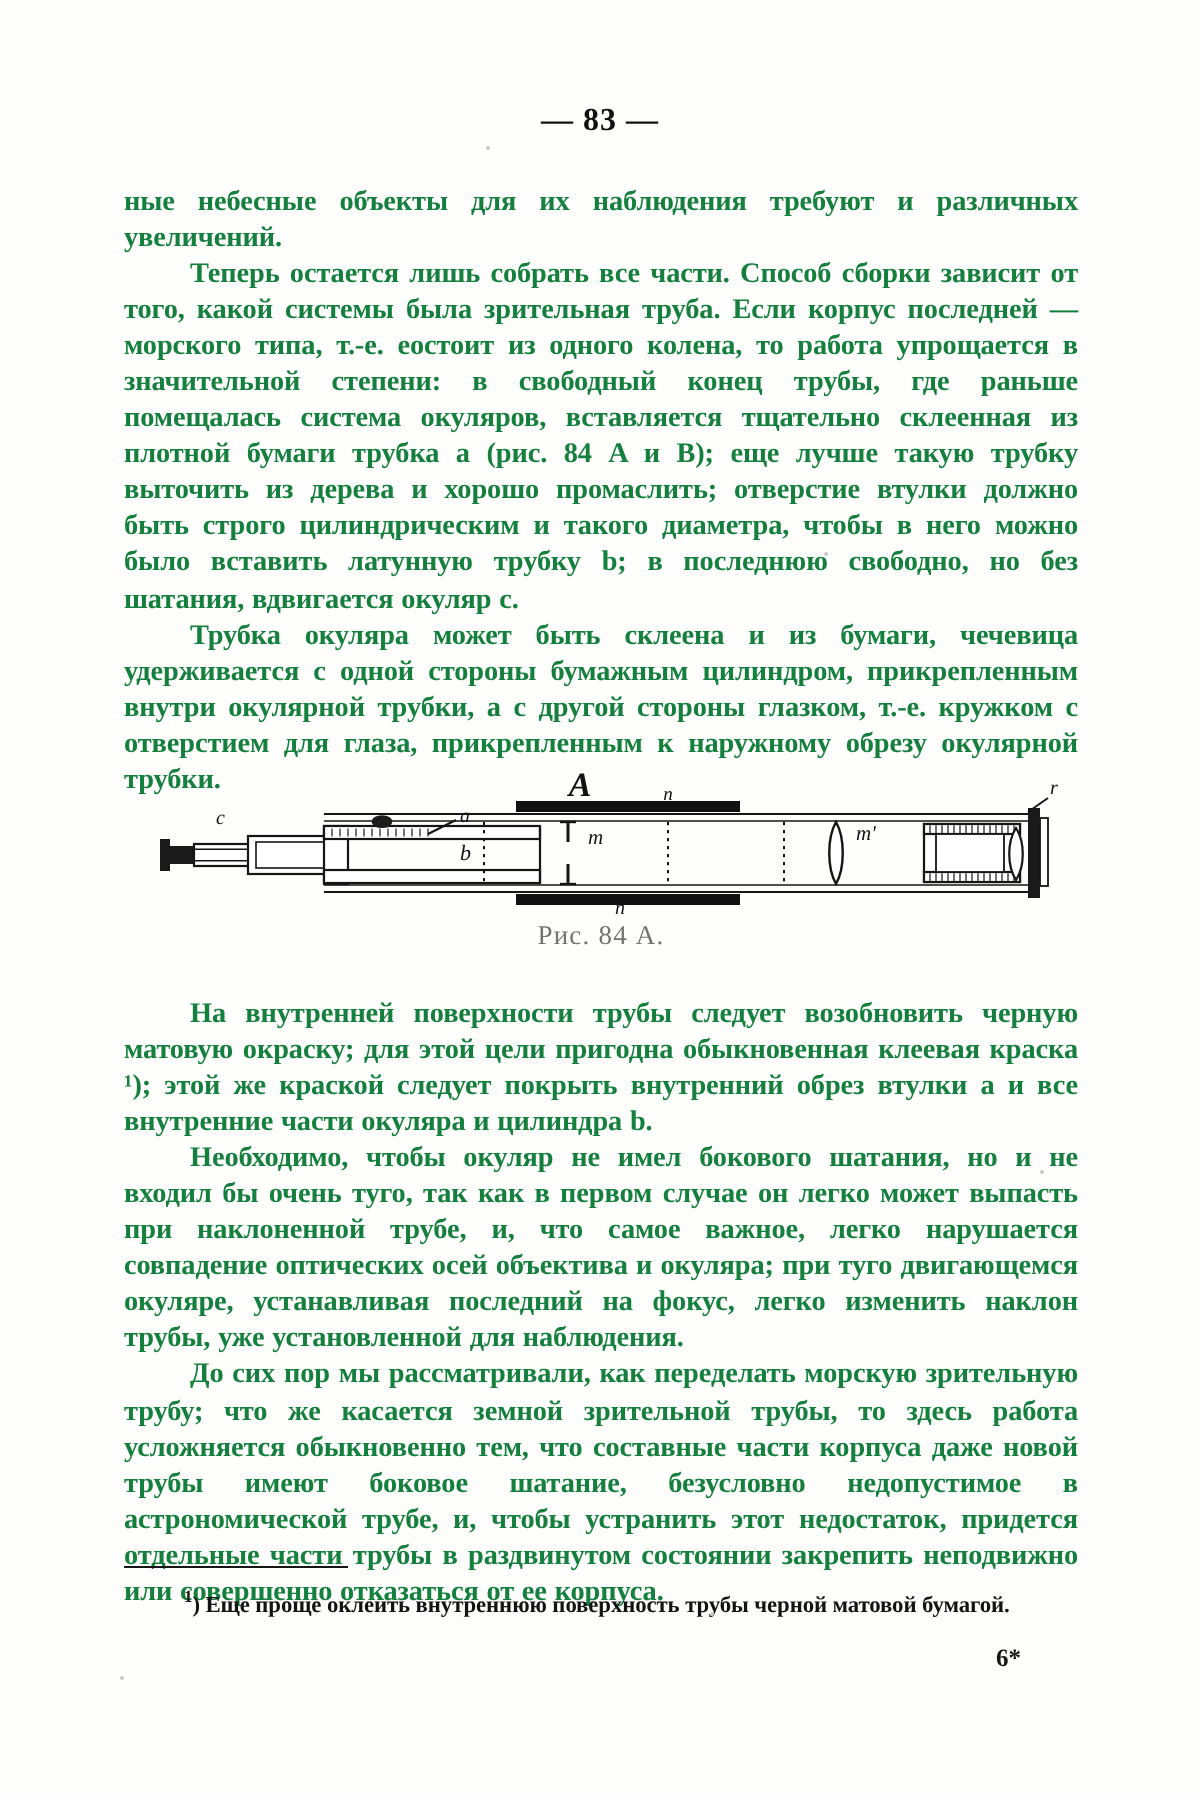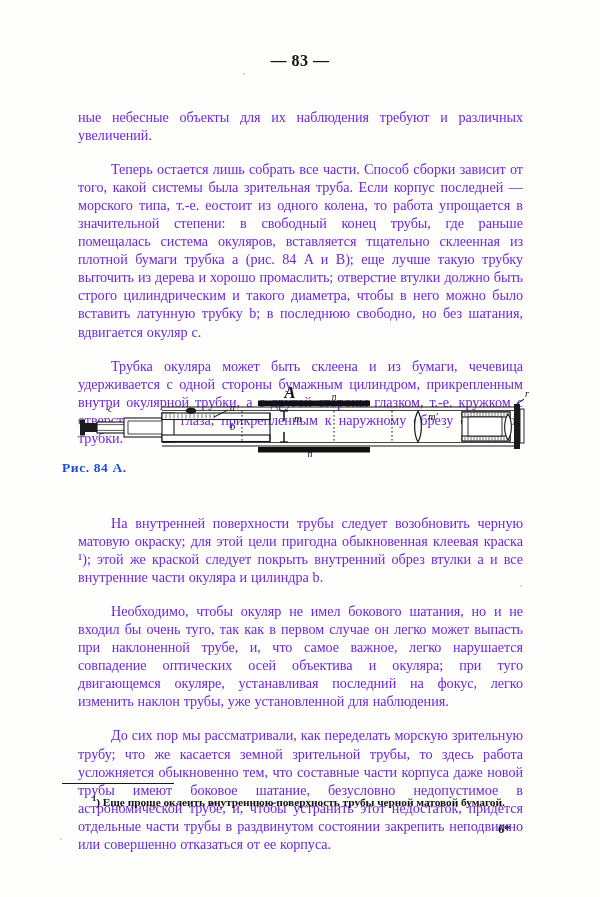--- a/index.html
+++ b/index.html
@@ -39,29 +39,29 @@
 
   
   .textblock {
     position: absolute;
     left: 62px;
     top: 92px;
     width: 477px;
   }
 
   p.para {
-    margin: 16px;
+    margin: 0;
     font-size: 14.2px;
     line-height: 18.05px;
     text-align: justify;
     text-align-last: left;
-    font-weight: normal;
+    font-weight: bold;
     letter-spacing: -0.05px;
     word-spacing: 0.4px;
-    color: #6d28d9;
+    color: #15803d;
     -webkit-font-smoothing: none;
   }
   p.indent {
     text-indent: 33px;
   }
 
   
   .figure {
     position: absolute;
     left: 62px;
@@ -72,24 +72,25 @@
   .figwrap {
     position: relative;
     width: 477px;
     height: 74px;
   }
   .figcaption {
     position: absolute;
     left: 0;
     top: 74px;
     width: 477px;
+    text-align: center;
     font-size: 13.5px;
-    font-weight: bold;
+    font-weight: normal;
     letter-spacing: 0.6px;
-    color: #1d4ed8;
+    color: #737373;
   }
 
   
   .textblock2 {
     position: absolute;
     left: 62px;
     top: 498px;
     width: 477px;
   }
 

